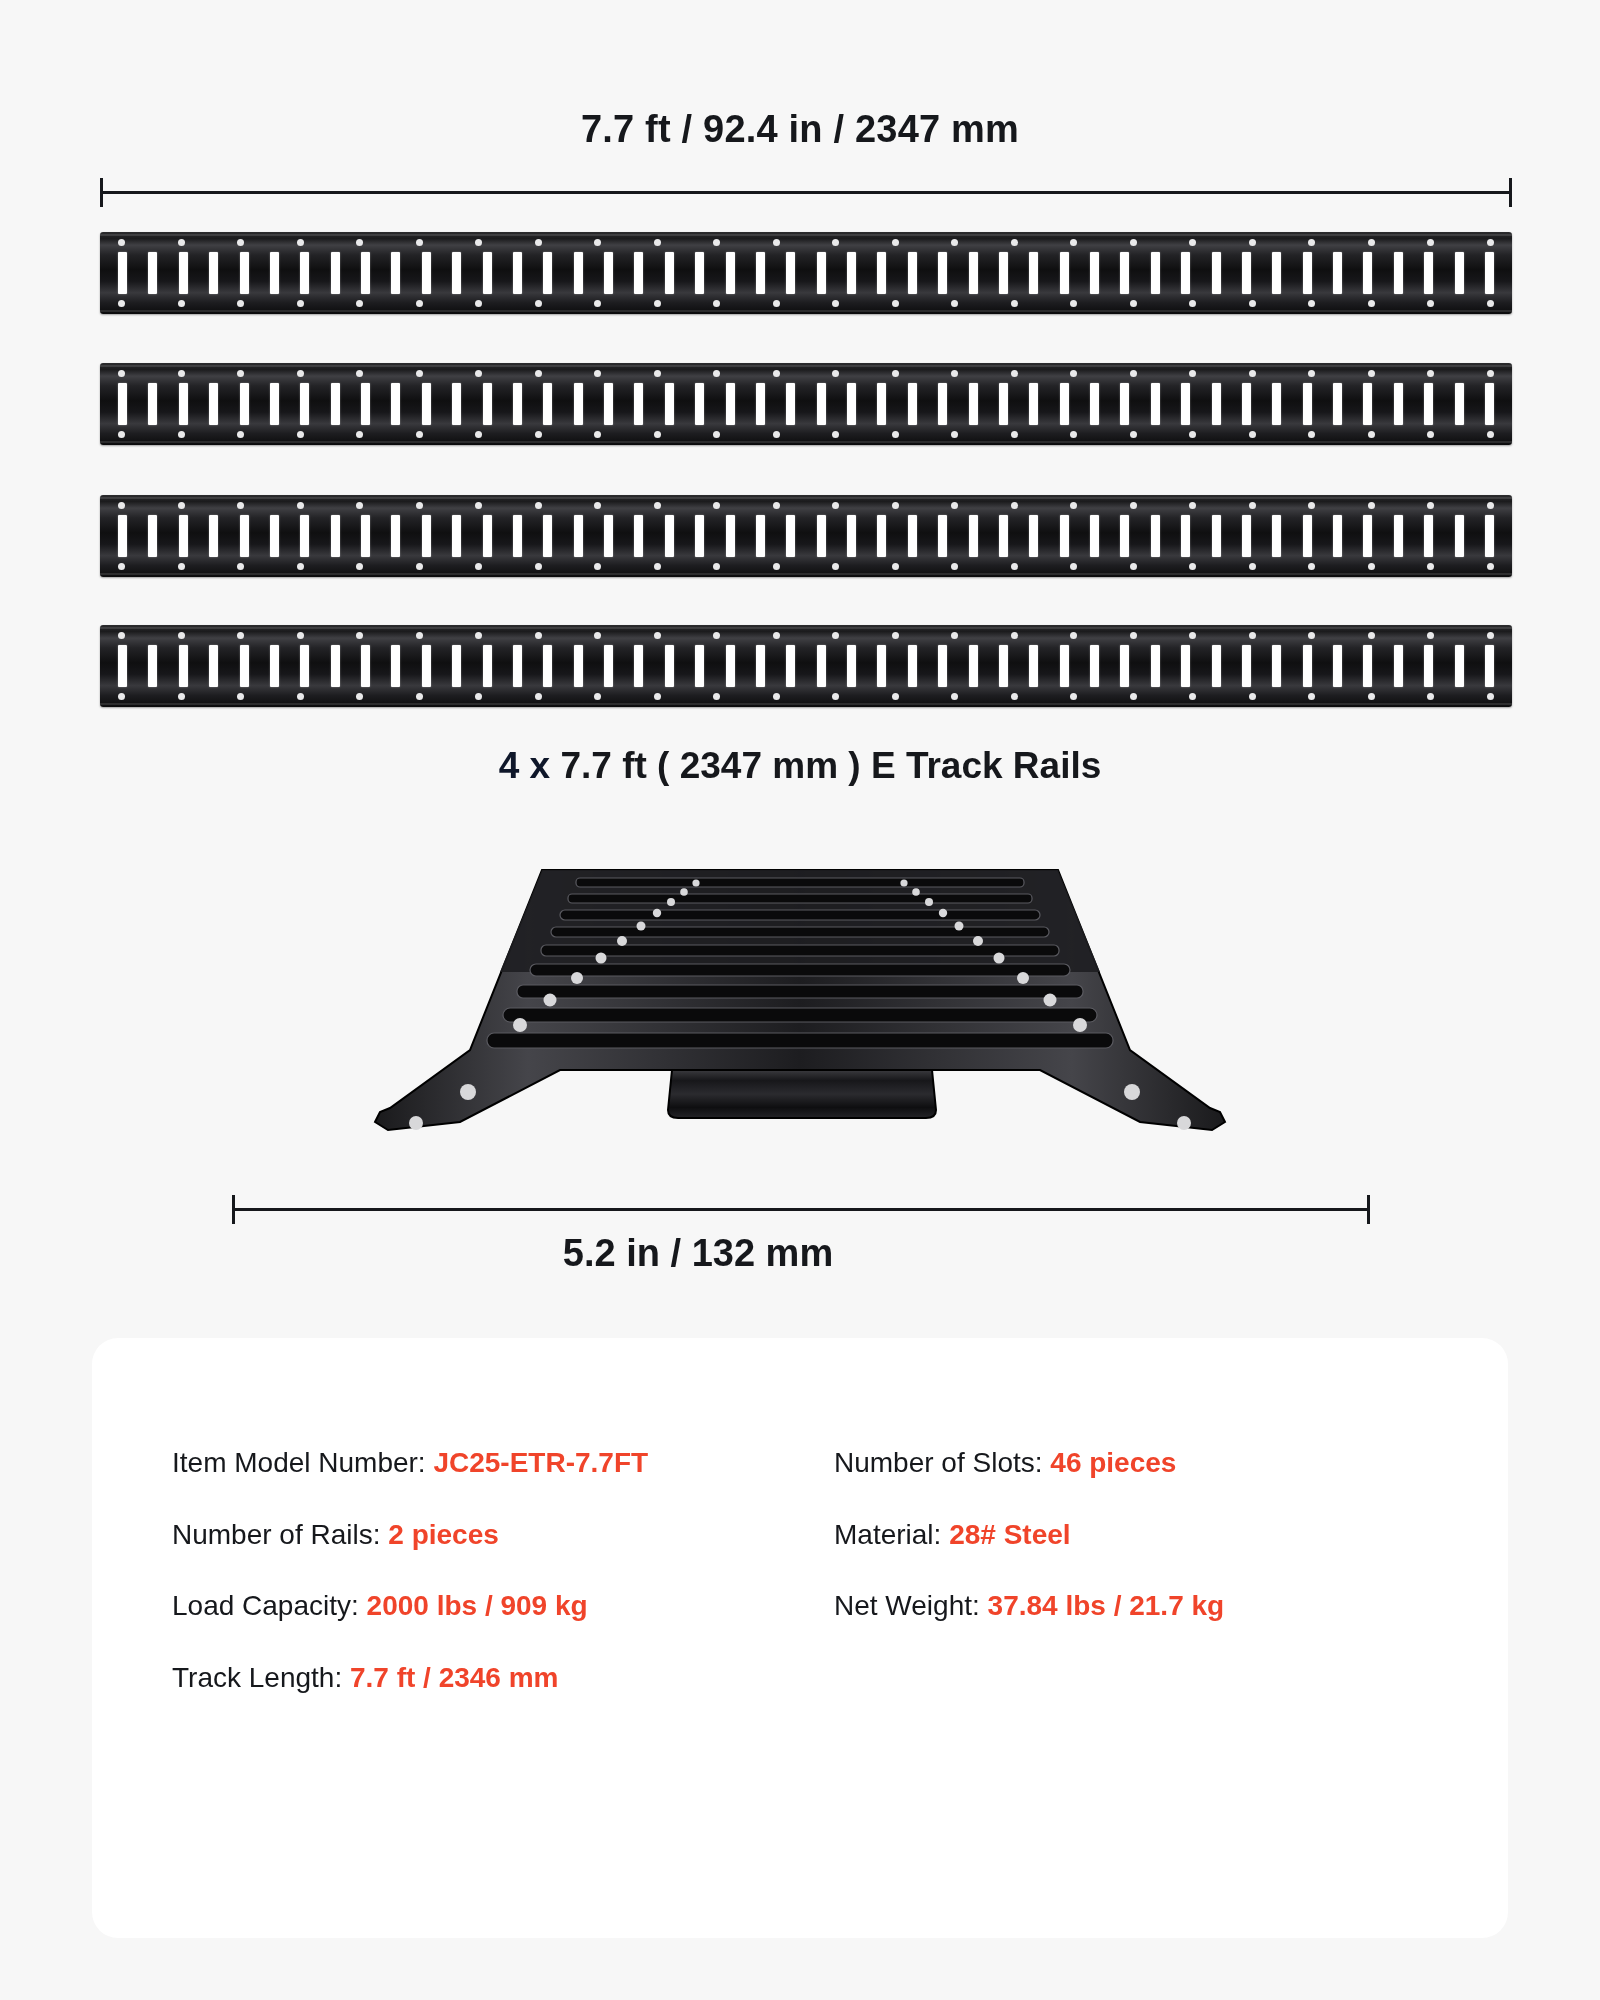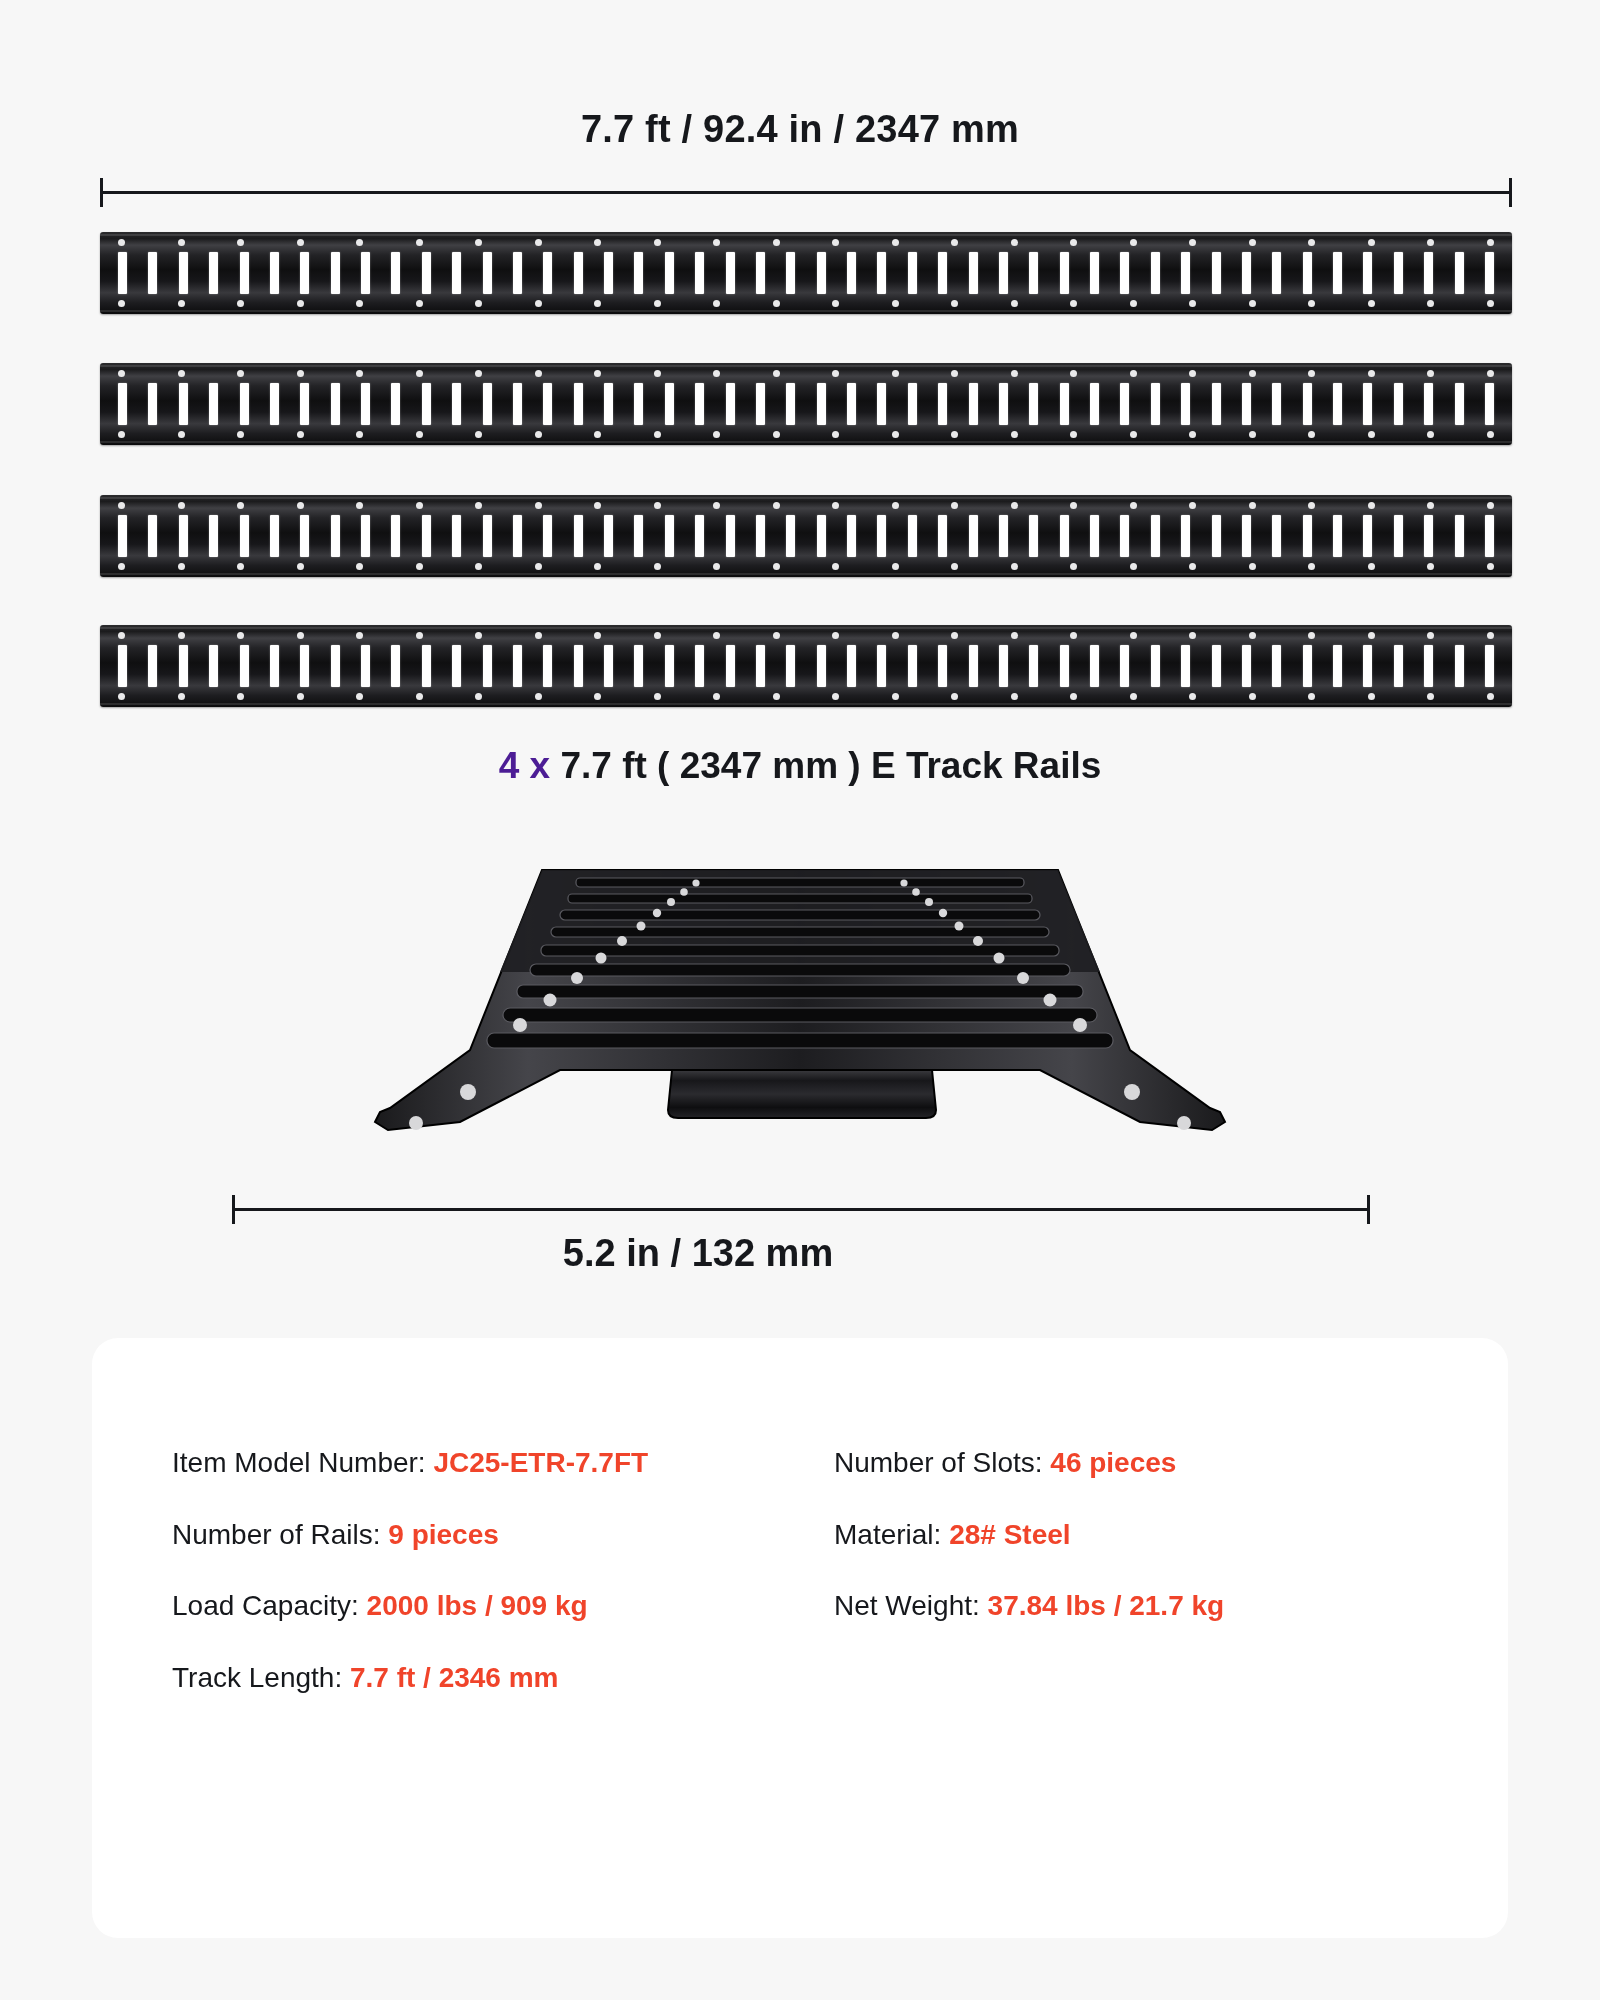--- a/index.html
+++ b/index.html
@@ -127,21 +127,21 @@
   
   .rails-caption {
     position: absolute;
     top: 745px;
     left: 0;
     width: 1600px;
     text-align: center;
     font-size: 37px;
     font-weight: bold;
   }
-  .accent { color: #4c1d95; }
+  .accent { color: #0f172a; }
 
   
   .bracket-wrap {
     position: absolute;
     top: 840px;
     left: 220px;
     width: 1160px;
     height: 330px;
   }
 
@@ -737,21 +737,21 @@
     <div class="spec-grid">
 
       <div class="spec-item">
         <span class="spec-label">Item Model Number: </span><span class="spec-value">JC25-ETR-7.7FT</span>
       </div>
       <div class="spec-item">
         <span class="spec-label">Number of Slots: </span><span class="spec-value">46 pieces</span>
       </div>
 
       <div class="spec-item">
-        <span class="spec-label">Number of Rails: </span><span class="spec-value">9 pieces</span>
+        <span class="spec-label">Number of Rails: </span><span class="spec-value">2 pieces</span>
       </div>
       <div class="spec-item">
         <span class="spec-label">Material: </span><span class="spec-value">28# Steel</span>
       </div>
 
       <div class="spec-item">
         <span class="spec-label">Load Capacity: </span><span class="spec-value">2000 lbs / 909 kg</span>
       </div>
       <div class="spec-item">
         <span class="spec-label">Net Weight: </span><span class="spec-value">37.84 lbs / 21.7 kg</span>

